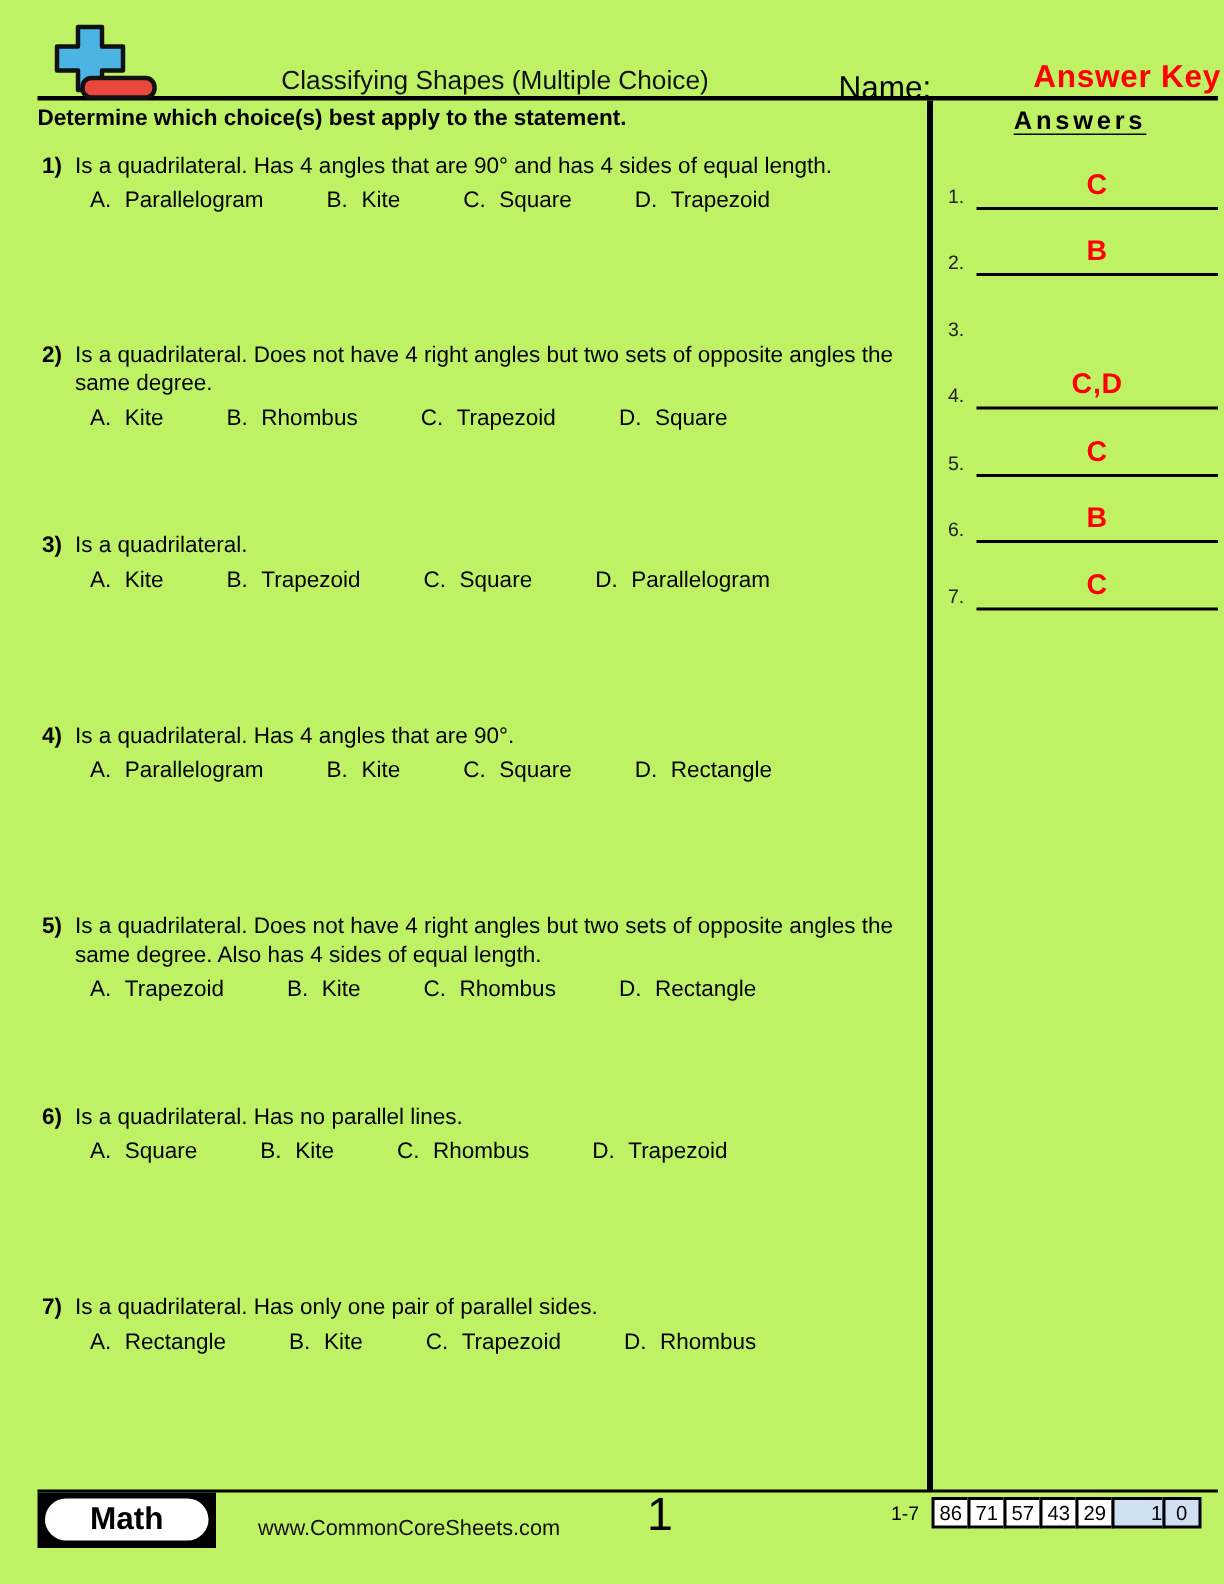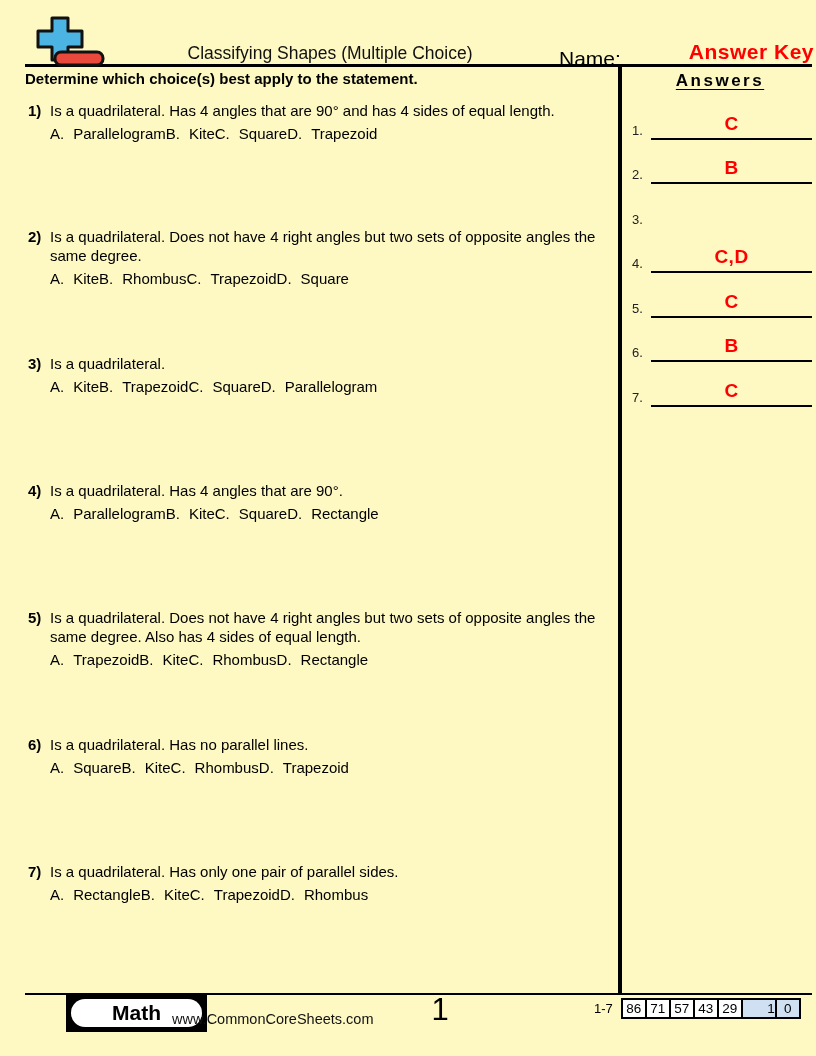--- a/index.html
+++ b/index.html
@@ -1,19 +1,19 @@
 <!DOCTYPE html>
 <html><head>
 <meta charset="utf-8">
 <style>
   * { margin:0; padding:0; box-sizing:border-box; }
   html,body { background:#e8e8e8; }
   .page {
     position:relative; width:816px; height:1056px; margin:0 auto;
-    background:#fef9c3; overflow:hidden; color:#000;
+    background:#bef264; overflow:hidden; color:#000;
     font-family:"Liberation Sans","DejaVu Sans",sans-serif;
   }
   
   .logo { position:absolute; left:26px; top:15px; width:84px; height:54px; z-index:3; }
   .page-title {
     position:absolute; left:110px; top:43px; width:440px;
     text-align:center; font-size:17.5px; color:#111;
   }
   .name-label { position:absolute; left:559px; top:47px; font-size:21px; }
   .name-value {
@@ -47,26 +47,26 @@
   .answer-value { font-size:19px; font-weight:bold; padding-bottom:3px; letter-spacing:0.5px; }
   
   .question { position:absolute; left:28px; width:597px; }
   .question:nth-of-type(1){ top:101px; } .question:nth-of-type(2){ top:227px; }
   .question:nth-of-type(3){ top:354px; } .question:nth-of-type(4){ top:481px; }
   .question:nth-of-type(5){ top:608px; } .question:nth-of-type(6){ top:735px; }
   .question:nth-of-type(7){ top:862px; }
   .q-statement { display:flex; font-size:15px; line-height:19px; }
   .q-num { width:22px; flex:0 0 22px; font-weight:bold; }
   .q-text { width:575px; }
-  .q-choices { margin-left:22px; margin-top:5px; display:flex; font-size:15px; }
+  .q-choices { margin-left:32px; margin-top:5px; display:flex; gap:42px; font-size:15px; }
   .choice { white-space:nowrap; }
   .choice-letter { margin-right:9px; }
   
   .footer-rule { position:absolute; left:25px; top:993px; width:787px; border-top:2.5px solid #000; }
-  .math-box { position:absolute; left:25px; top:995px; width:141px; height:37px; background:#000;margin-left:41px; }
+  .math-box { position:absolute; left:25px; top:995px; width:119px; height:37px; background:#000; }
   .math-oval {
     position:absolute; left:5px; top:4px; right:5px; bottom:5px; background:#fff;
     border-radius:16px; display:flex; align-items:center; justify-content:center;
     font-size:21px; font-weight:bold;
   }
   .website { position:absolute; left:172px; top:1011px; font-size:14.5px; color:#111; }
   .page-num { position:absolute; left:390px; top:992px; width:100px; text-align:center; font-size:31px; }
   .score-row { position:absolute; left:594px; top:997px; height:22px; display:flex; align-items:center; }
   .score-label { font-size:13px; margin-right:8px; }
   .score-cell {

